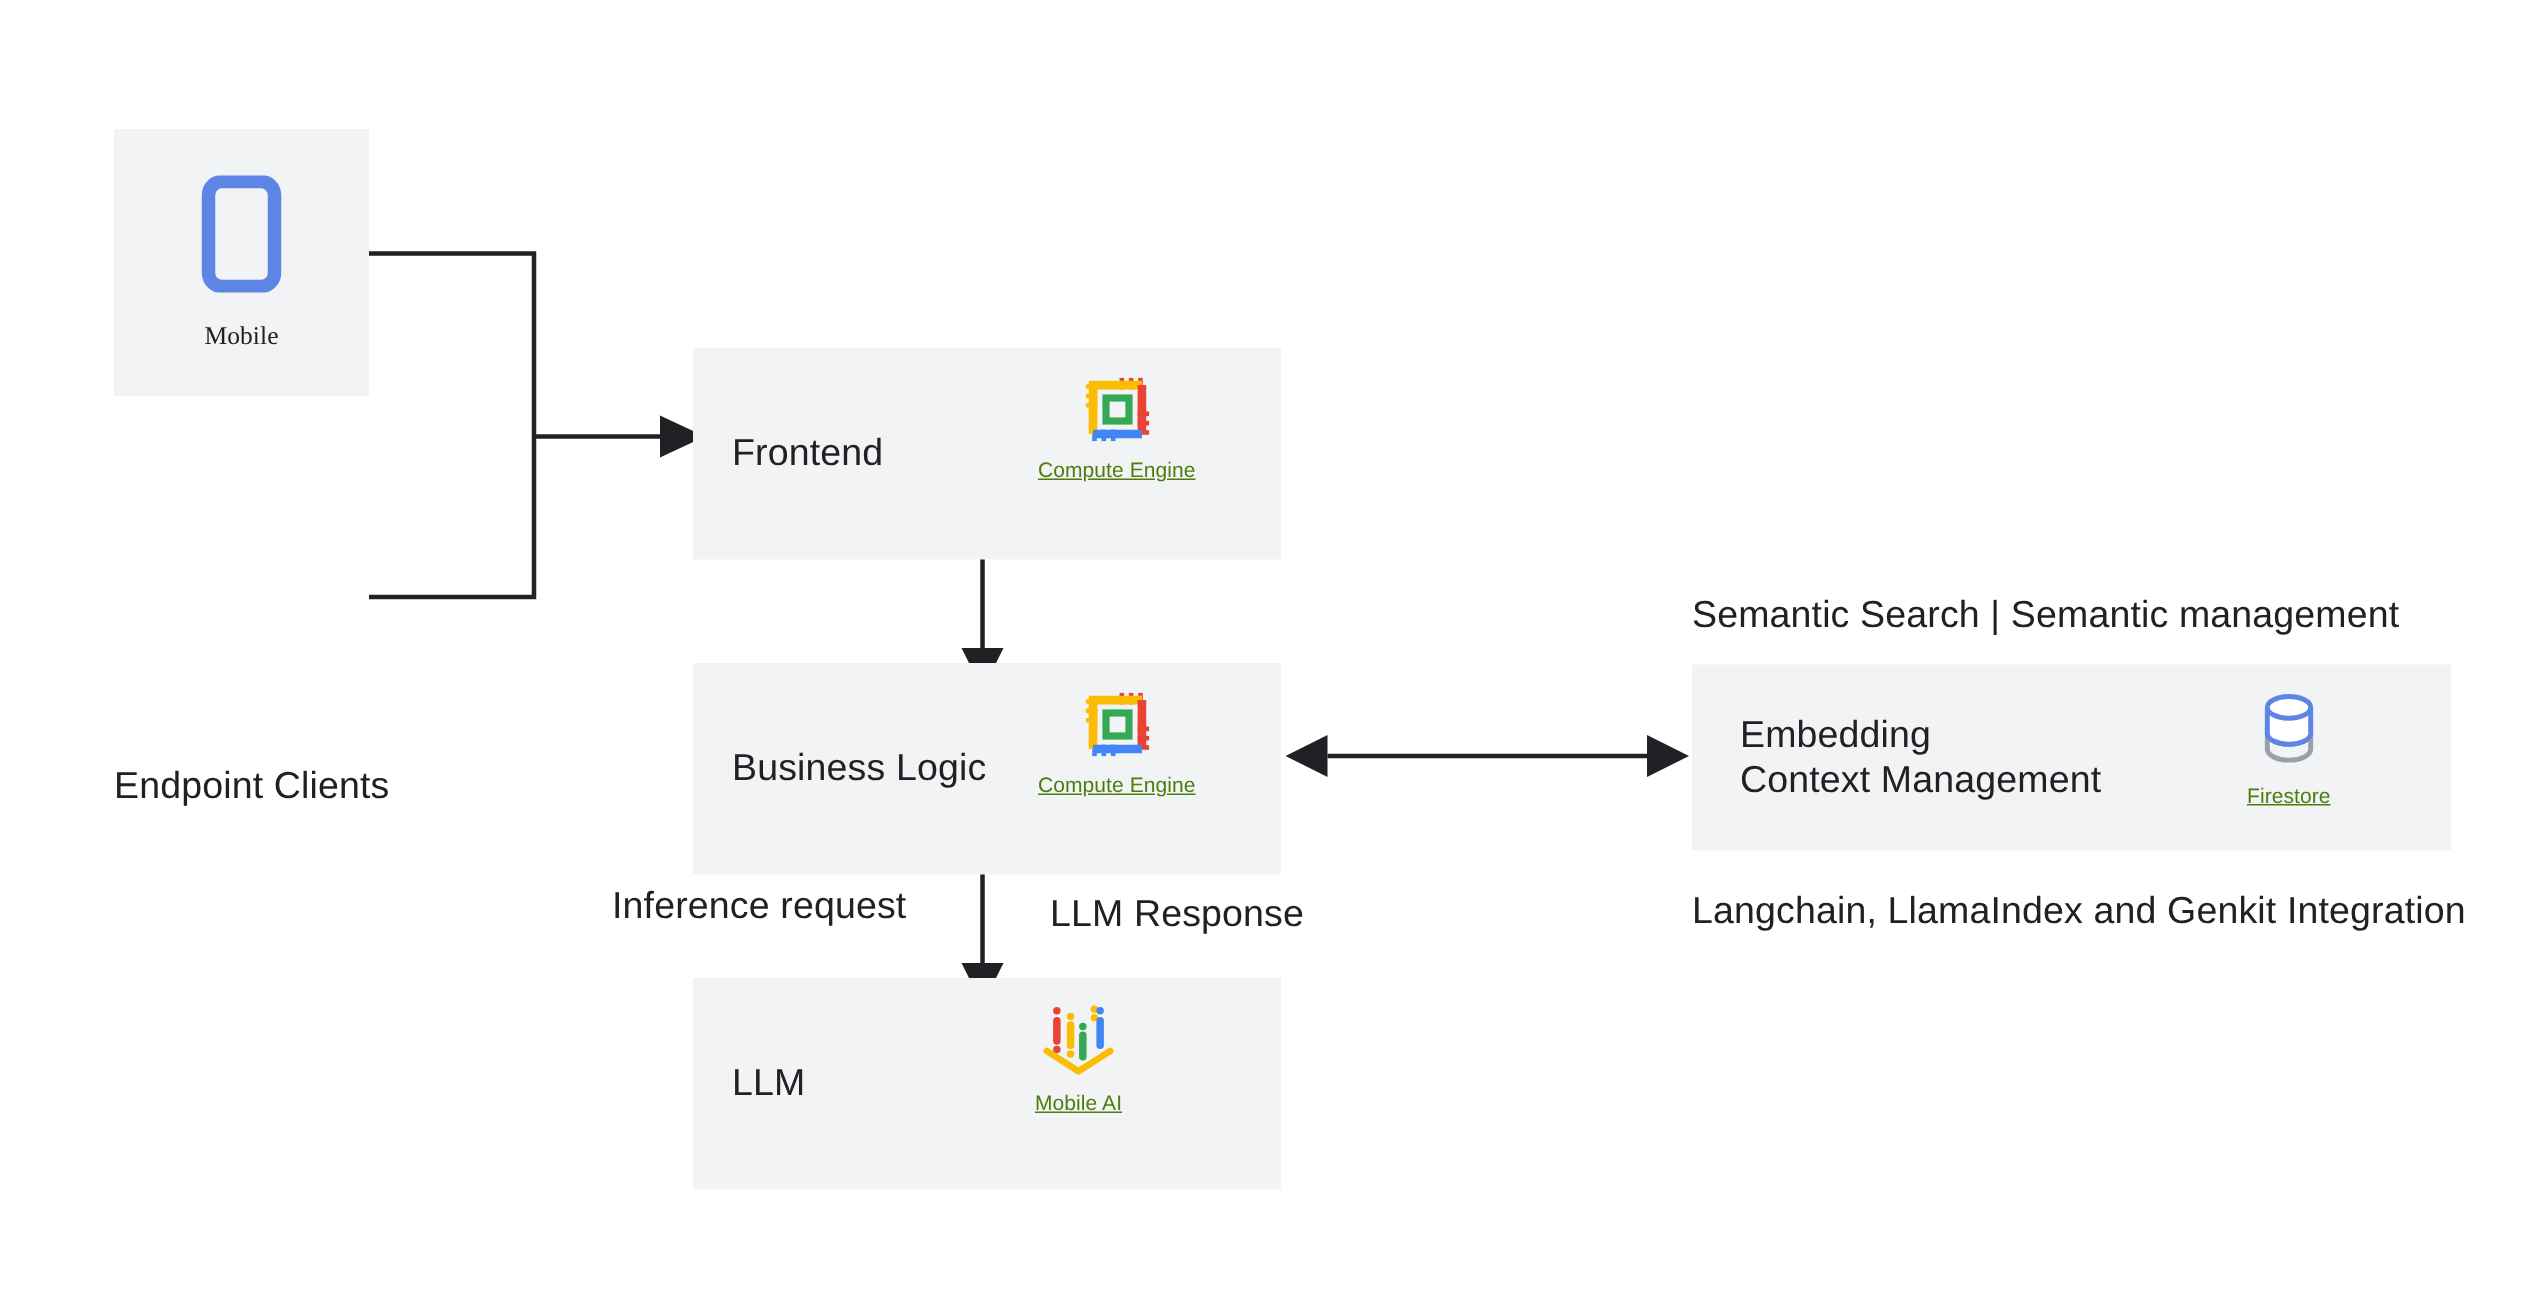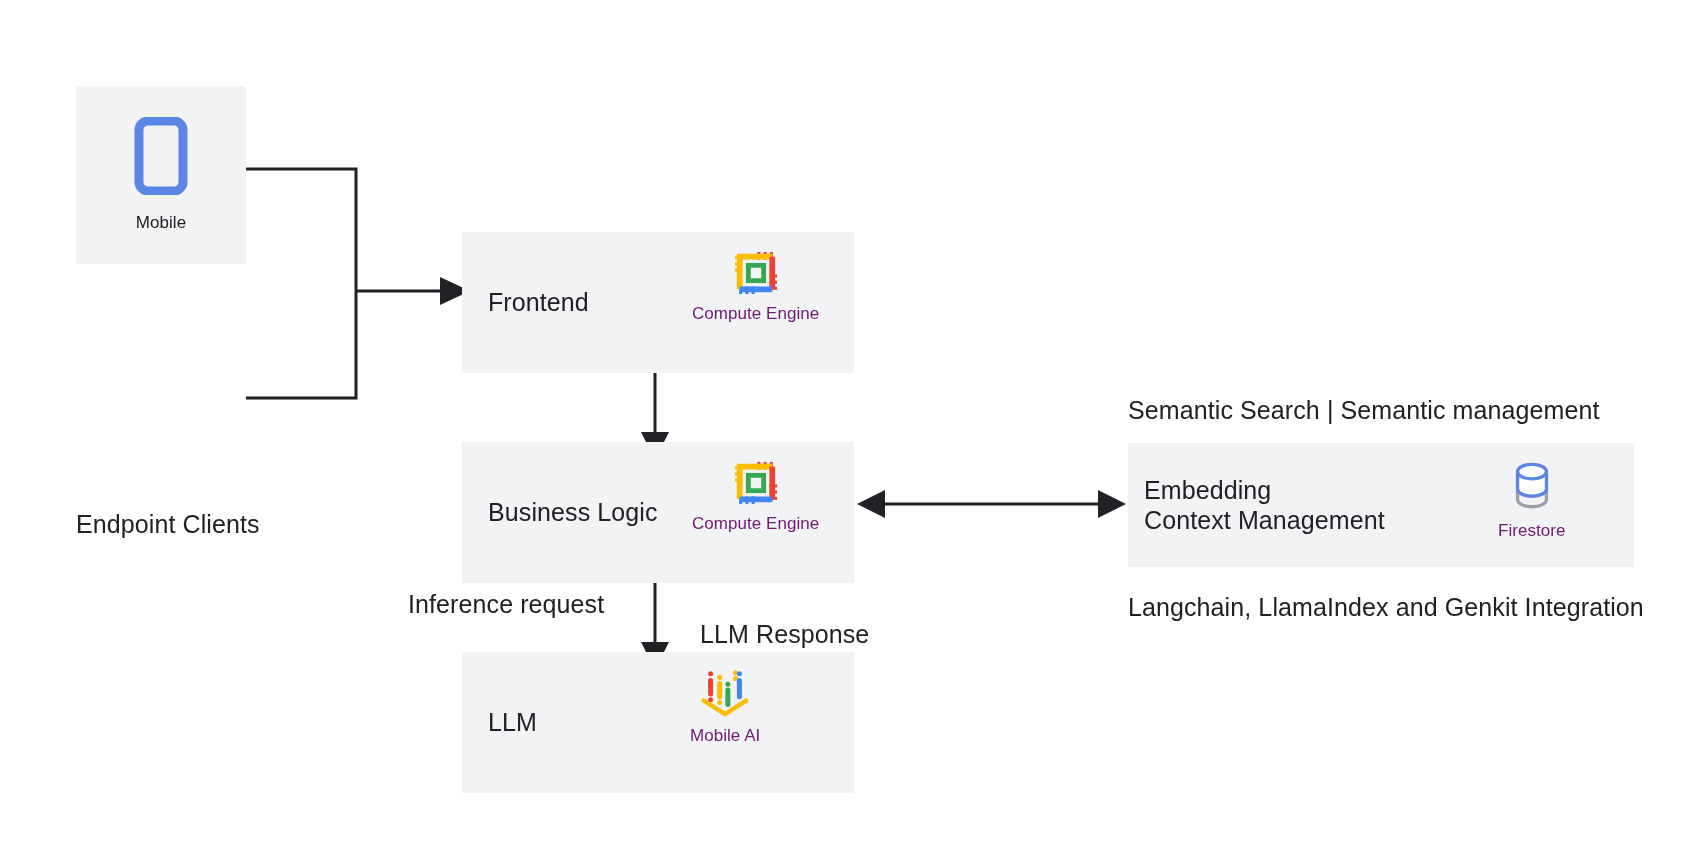--- a/index.html
+++ b/index.html
@@ -51,35 +51,36 @@
 
   .node-title {
     font-size: 25px;
     font-weight: 400;
     color: #202124;
     letter-spacing: 0.1px;
     line-height: 1.22;
     white-space: pre-line;
   }
   .node-lg .node-title { margin-left: 26px; }
-  .node-wide .node-title { margin-left: 16px; }
+  .node-wide .node-title { margin-left: 32px; }
 
   
   .svc-icon {
     position: absolute;
     display: flex;
     flex-direction: column;
     align-items: center;
     gap: 4px;
   }
   .svc-caption {
-    font-size: 17px;
-    color: #701a75;
+    font-size: 14px;
+    color: #4d7c0f;
     white-space: nowrap;
     letter-spacing: 0.05px;
+    text-decoration: underline;
   }
 
   
   .tile-caption {
     font-size: 17px;
     color: #202124;
     margin-top: 14px;
     letter-spacing: 0.05px;
   }
 
@@ -136,21 +137,21 @@
       <polygon class="cfill" points="641,642 655,670 669,642"></polygon>
     </g>
 
     <g>
       <path class="cline" d="M 885 504 L 1098 504"></path>
       <polygon class="cfill" points="885,490 857,504 885,518"></polygon>
       <polygon class="cfill" points="1098,490 1126,504 1098,518"></polygon>
     </g>
   </svg>
 
-  <div class="node node-sm" style="left:76px; top:86px;">
+  <div class="node node-sm" style="left:76px; top:86px;font-family:Liberation Serif, serif;">
     <span>
       <svg width="54" height="78" viewBox="0 0 54 78" xmlns="http://www.w3.org/2000/svg">
         <rect x="5" y="4" width="44" height="70" rx="9" ry="9" fill="none" stroke="#5c85e6" stroke-width="9"></rect>
       </svg>
     </span>
     <span class="tile-caption">Mobile</span>
   </div>
 
 
   <div class="free-text big" style="left:76px; top:510px;">Endpoint Clients</div>
@@ -262,21 +263,21 @@
           </g>
 
           <path d="M 4 34 L 26 48 L 48 34" fill="none" stroke="#fbbc04" stroke-width="4.6" stroke-linecap="round" stroke-linejoin="round"></path>
         </svg>
       </span>
       <span class="svc-caption">Mobile AI</span>
     </span>
   </div>
 
   <div class="free-text" style="left:408px; top:590px;">Inference request</div>
-  <div class="free-text" style="left:700px; top:595px;margin-top:25px;">LLM Response</div>
+  <div class="free-text" style="left:700px; top:595px;">LLM Response</div>
 
   <div class="free-text big" style="left:1128px; top:396px;">Semantic Search | Semantic management</div>
 
   <div class="node node-wide" style="left:1128px; top:443px;">
     <span class="node-title">Embedding
 Context Management</span>
     <span class="svc-icon" style="left:370px; top:18px;">
       <span>
         <svg width="40" height="52" viewBox="0 0 40 54" xmlns="http://www.w3.org/2000/svg">
 

